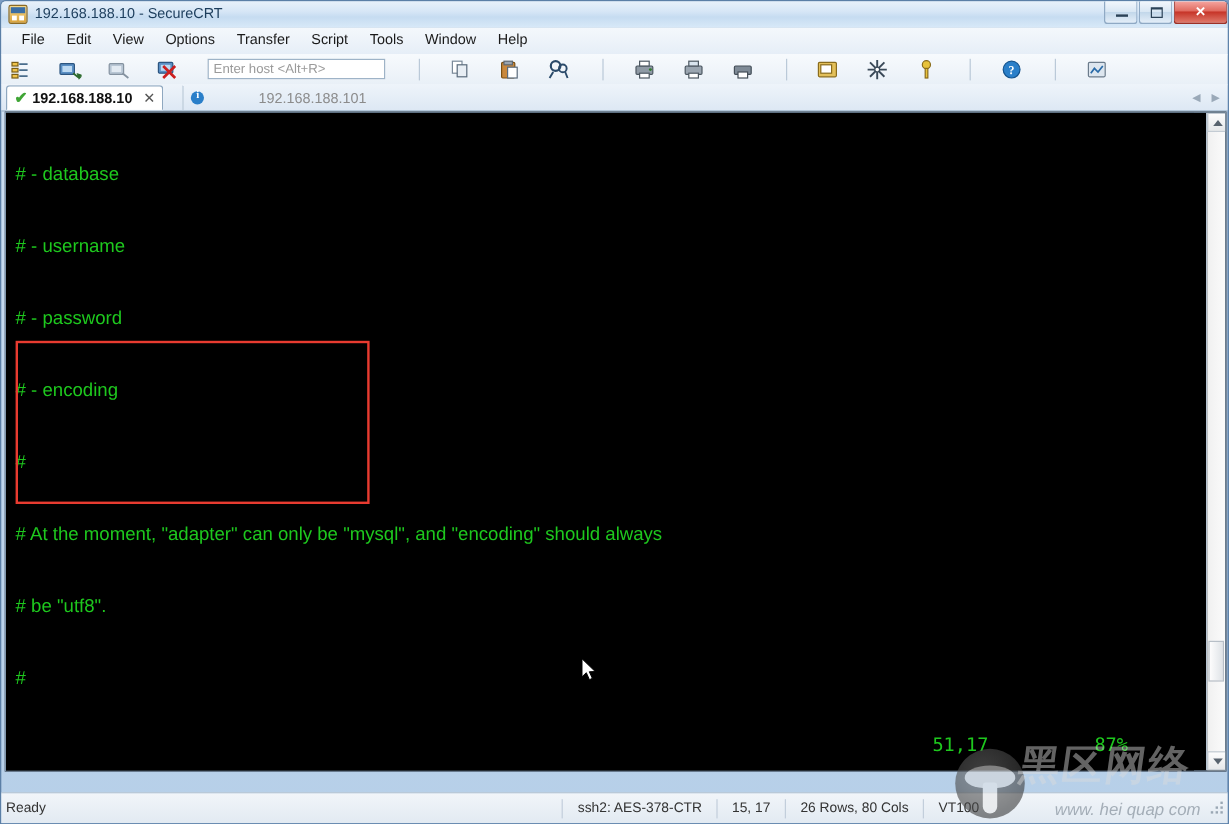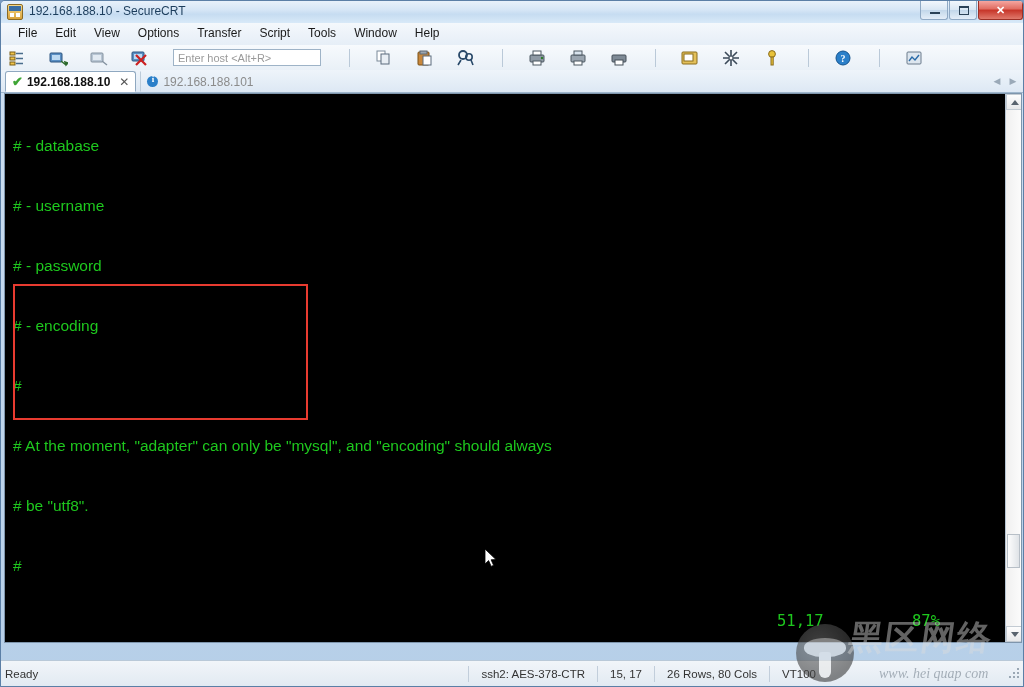--- a/index.html
+++ b/index.html
@@ -168,21 +168,22 @@
     border: 1px solid #8fa8c0;
     border-bottom: 1px solid #ffffff;
     border-radius: 3px 3px 0 0;
     font-weight: bold;
     color: #111;
   }
   .tab.inactive {
     color: #8b8b8b;
     border: 1px solid transparent;
     border-left: 1px solid #bccbd9;
-    margin-left: 4px;
+    margin-left: 16px;
+    gap: 40px;
   }
   .tab .check {
     color: #3fa535; font-size: 13px; margin-right: 4px; line-height: 10px;
     font-weight: bold;
   }
   .tab .infoico {
     width: 11px; height: 11px; border-radius: 50%;
     background: #2a7fc9; margin-right: 5px;
     position: relative; flex: none;
   }
@@ -339,21 +340,21 @@
     font-size: 34px;
     color: #dcdcdc;
     letter-spacing: 2px;
     white-space: nowrap;
     font-weight: bold;
     opacity: 0.45;
     transform: skewX(-8deg);
   }
   .wm-url {
     left: 878px; top: 665px;
-    font-family: Liberation Serif, serif;
+    font-family: Liberation Sans, sans-serif;
     font-style: italic;
     font-size: 14px;
     color: #8d98a3;
     white-space: nowrap;
     opacity: 0.75;
   }
   .wm-logo {
     left: 795px; top: 623px;
     width: 58px; height: 58px;
     border-radius: 50%;

